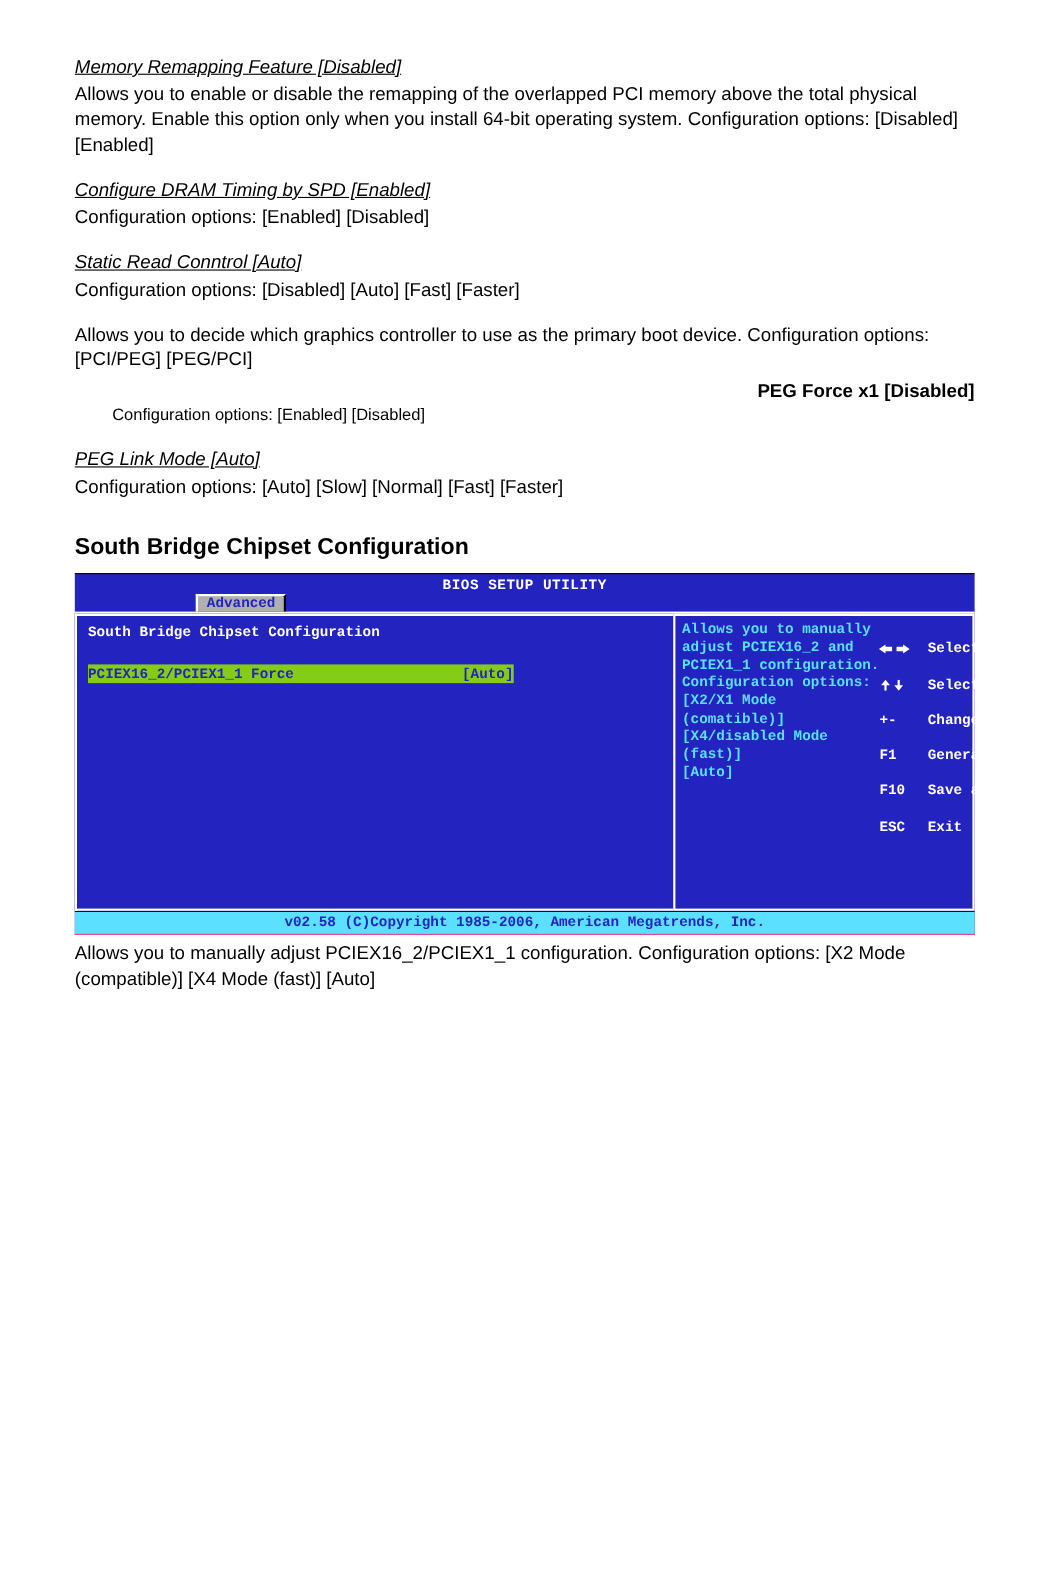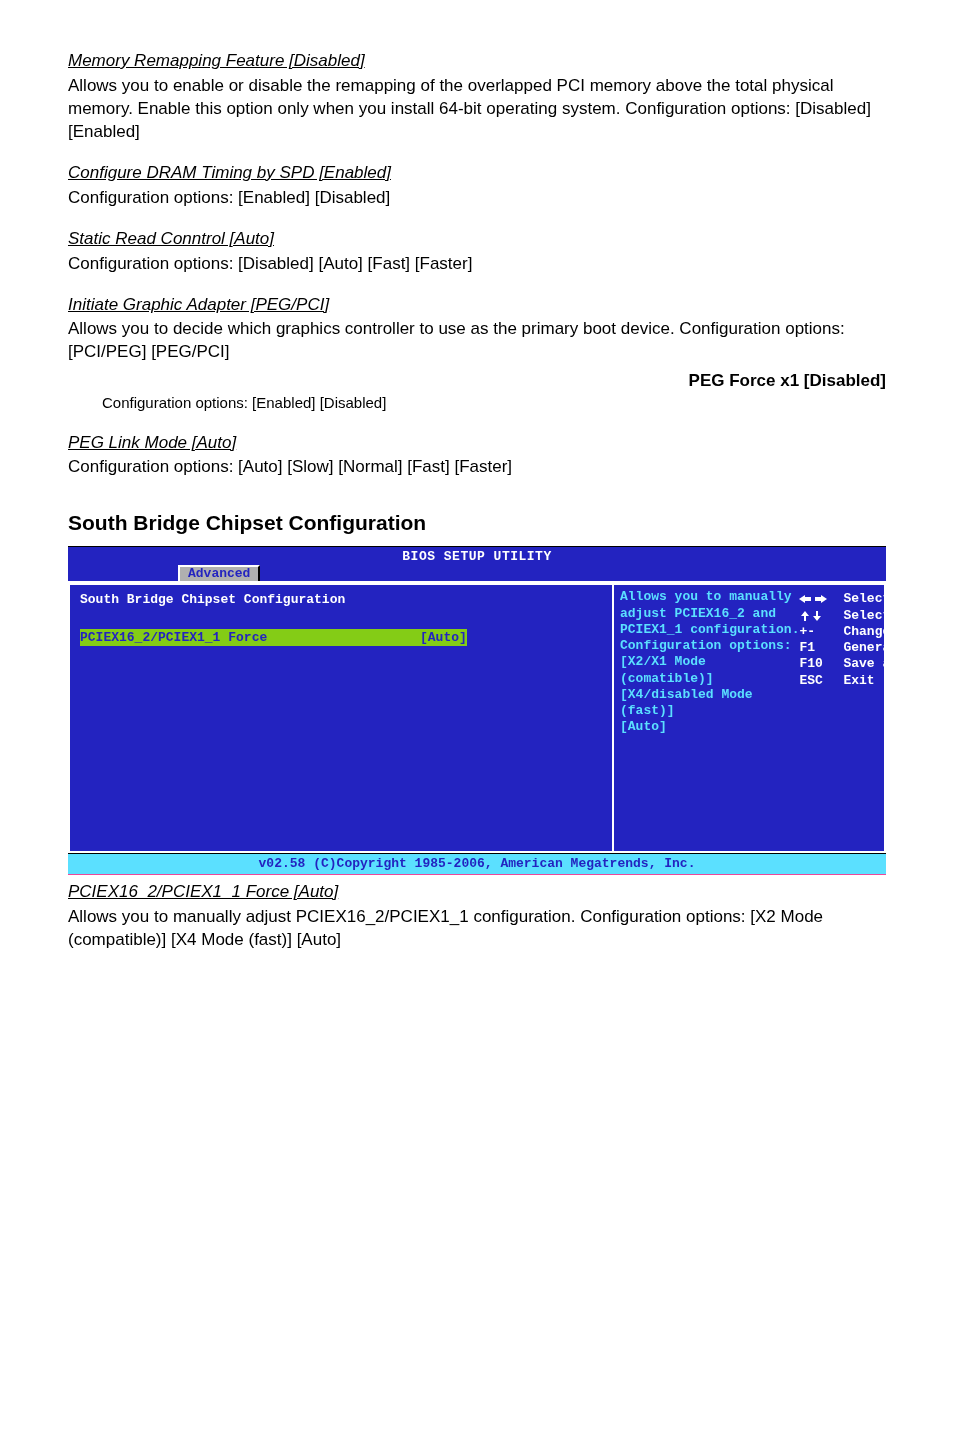--- a/index.html
+++ b/index.html
@@ -91,21 +91,21 @@
   .bios-right .help {
     color: #5be0ff;
     flex: 0 0 auto;
     line-height: 1.25;
   }
   .bios-right .nav {
     color: #fff;
     margin-top: 2px;
     line-height: 1.25;
   }
-  .bios-right .nav-row { white-space: pre; }
+  .bios-right .nav-row { white-space: pre; margin-top: 16px; }
   .bios-right .nav-row .k { display:inline-block; width:44px; }
   .bios-footer {
     background: #5be0ff;
     color: #2323c0;
     text-align: center;
     padding: 1px 0;
     font-family: "Courier New", monospace;
     font-size: 13px;
     font-weight: bold;
     border-top: 1px solid #000;
@@ -126,21 +126,20 @@
     <div class="u">Configure DRAM Timing by SPD [Enabled]</div>
     <div class="body-text">Configuration options: [Enabled] [Disabled]</div>
   </div>
 
   <div class="section-gap">
     <div class="u">Static Read Conntrol [Auto]</div>
     <div class="body-text">Configuration options: [Disabled] [Auto] [Fast] [Faster]</div>
   </div>
 
   <div class="section-gap">
-    <div class="u">Initiate Graphic Adapter [PEG/PCI]</div>
     <div class="body-text">Allows you to decide which graphics controller to use as the primary boot device. Configuration options: [PCI/PEG] [PEG/PCI]</div>
   </div>
 
   <div class="indent-block">
     <div class="bold">PEG Force x1 [Disabled]</div>
     <div class="sub">Configuration options: [Enabled] [Disabled]</div>
   </div>
 
   <div class="section-gap">
     <div class="u">PEG Link Mode [Auto]</div>
@@ -188,17 +187,16 @@
           <div class="nav-row"><span class="k">F1</span><span>General Help</span></div>
           <div class="nav-row"><span class="k">F10</span><span>Save and Read</span></div>
           <div class="nav-row"><span class="k">ESC</span><span>Exit</span></div>
         </div>
       </div>
     </div>
     <div class="bios-footer">v02.58 (C)Copyright 1985-2006, American Megatrends, Inc.</div>
   </div>
 
   <div style="margin-top:6px;">
-    <div class="u">PCIEX16_2/PCIEX1_1 Force [Auto]</div>
     <div class="body-text">Allows you to manually adjust PCIEX16_2/PCIEX1_1 configuration. Configuration options: [X2 Mode (compatible)] [X4 Mode (fast)] [Auto]</div>
   </div>
 
 </div>
 
 </body></html>

